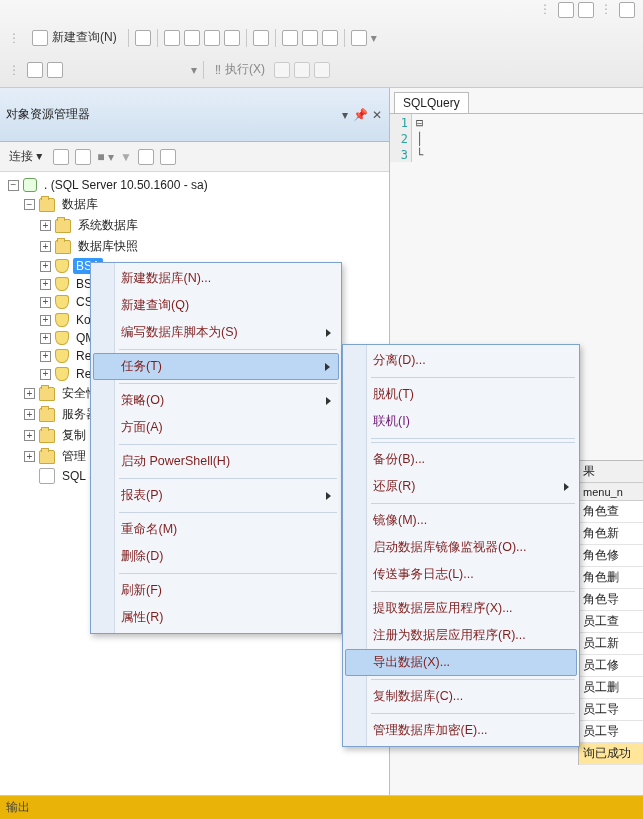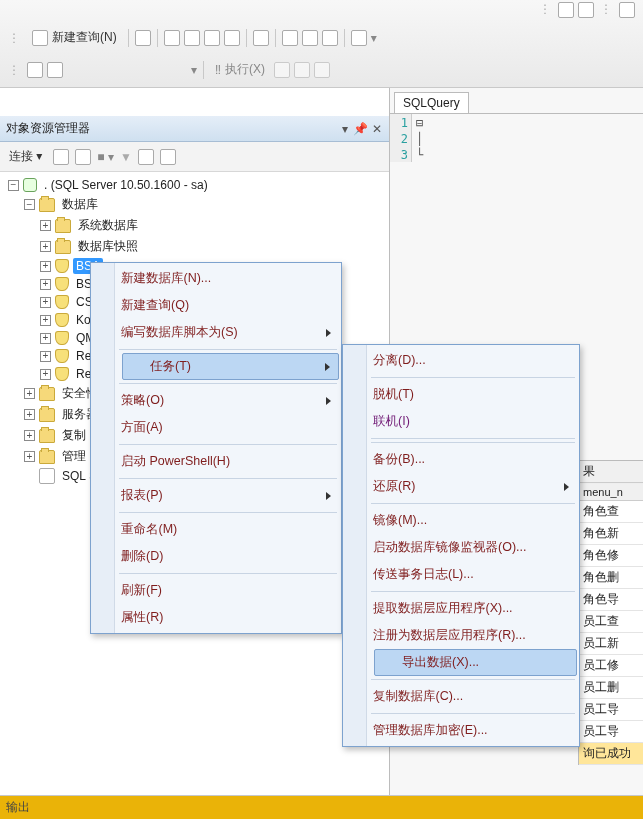--- a/index.html
+++ b/index.html
@@ -57,26 +57,25 @@
   .oe {
     width: 390px;
     display:flex;
     flex-direction:column;
     background:#fff;
     border-right:1px solid #bcbcbc;
   }
   .oe-title {
     background: linear-gradient(#e5eef8,#cfe0f0);
     border-bottom:1px solid #a7bdd4;
-    padding:4px 6px;
+    padding:18px 6px;
     display:flex;
     align-items:center;
     justify-content:space-between;
     font-size:12px;
-    margin-top:28px;
   }
   .oe-title .caps { display:flex; gap:4px; }
   .cap { width:12px; height:12px; display:inline-flex; align-items:center; justify-content:center; color:#555;}
   .oe-tool {
     background:#f3f3f3;
     border-bottom:1px solid #d7d7d7;
     padding:3px 4px;
     display:flex; align-items:center; gap:6px;
   }
   .tree {
@@ -139,21 +138,21 @@
   }
   .mi {
     display:flex;
     align-items:center;
     padding:5px 24px 5px 28px;
     white-space:nowrap;
     position:relative;
     color:#7f1d1d;
     font-size:12.5px;
   }
-  .mi.hl { background:#bcd7f3; border:1px solid #7da2ce; border-radius:2px; padding:4px 23px 4px 27px;margin-left:29px;}
+  .mi.hl { background:#bcd7f3; border:1px solid #7da2ce; border-radius:2px; padding:4px 23px 4px 27px;}
   .mi .arr {
     position:absolute; right:8px; top:50%; transform:translateY(-50%);
     border-left:5px solid #333; border-top:4px solid transparent; border-bottom:4px solid transparent;
   }
   .mi.dis { color:#701a75; }
   .msep { height:1px; background:#c8d4e3; margin:3px 2px 3px 26px;}
   .mstrip{position:absolute;left:0;top:0;bottom:0;width:24px;background:#e7eef7;border-right:1px solid #d0dae7;}
   
   .status {
     position:absolute; left:0; right:0; bottom:0;

